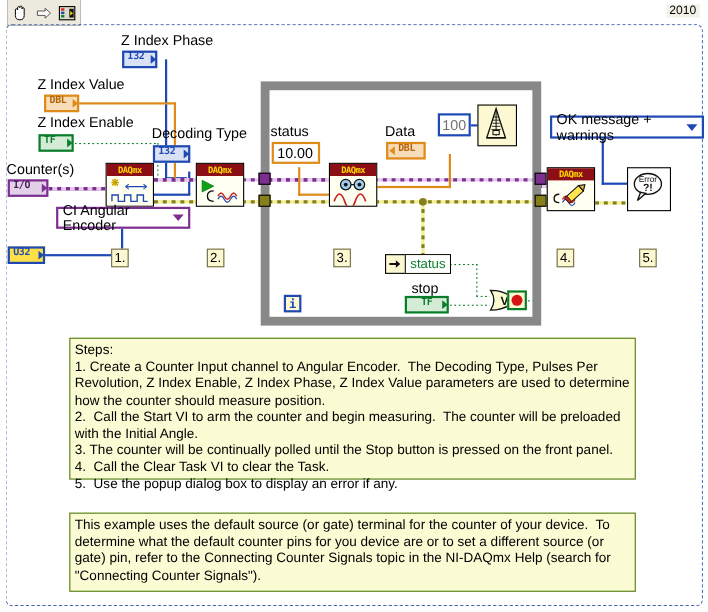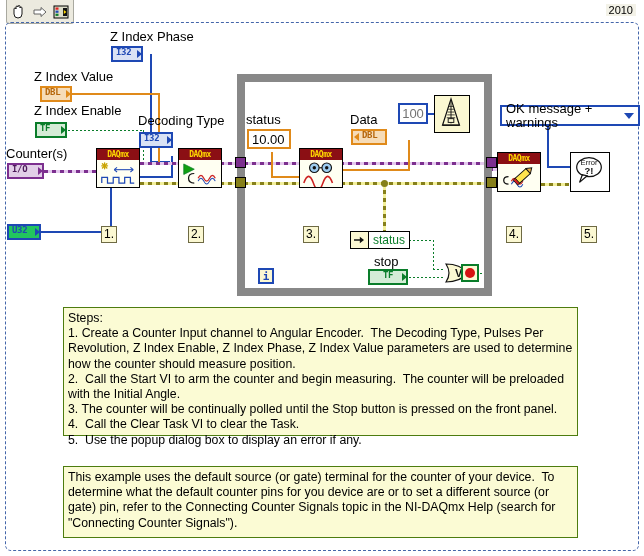--- a/index.html
+++ b/index.html
@@ -380,21 +380,21 @@
     <span>I32</span>
     <span class="tip" style="border-left:5px solid #1e48b4;"></span>
   </div>
 
   <div class="lbl abs" style="left:6px; top:147px;">Counter(s)</div>
   <div class="term abs" style="left:7px; top:163px; width:37px; background:#e2cfe8; border:2px solid #7c2f8f; color:#4b1a58;">
     <span>I/O</span>
     <span class="tip" style="border-left:5px solid #7c2f8f;"></span>
   </div>
 
-  <div class="term abs" style="left:7px; top:224px; width:34px; background:#22c55e; border:2px solid #1e48b4; color:#1e48b4;">
+  <div class="term abs" style="left:7px; top:224px; width:34px; background:#fde047; border:2px solid #1e48b4; color:#1e48b4;">
     <span>U32</span>
     <span class="tip" style="border-left:5px solid #1e48b4;"></span>
   </div>
 
   <div class="daq abs" style="left:96px; top:148px;">
     <div class="hdr">DAQmx</div>
     <div class="body">
       <svg viewBox="0 0 44 28" width="42" height="27" style="display:block;">
         <g stroke="#c9a400" stroke-width="1.4" stroke-linecap="round">
           <line x1="8" y1="3" x2="8" y2="9"></line>
@@ -471,20 +471,24 @@
         <line x1="14" y1="14" x2="20" y2="14"></line>
         <line x1="13.5" y1="17" x2="20.5" y2="17"></line>
         <line x1="13" y1="20" x2="21" y2="20"></line>
         <line x1="12.5" y1="23" x2="21.5" y2="23"></line>
       </g>
       <rect x="14" y="24" width="6" height="4" fill="#fbf8d2" stroke="#111" stroke-width="1"></rect>
       <line x1="8" y1="31" x2="26" y2="31" stroke="#111" stroke-width="1.3"></line>
     </svg>
   </div>
 
+  <div class="ring abs" style="left:51px; top:188px; width:122px; height:20px; border:2px solid #7c2f8f;">
+    <span>CI Angular Encoder</span>
+    <span class="arrow" style="border-top:6px solid #7c2f8f;"></span>
+  </div>
 
 
   <div class="ring abs" style="left:500px; top:105px; width:140px; height:21px; border:2px solid #1e48b4;">
     <span>OK message + warnings</span>
     <span class="arrow" style="border-top:6px solid #1e48b4;"></span>
   </div>
 
   <div class="lbl abs" style="left:246px; top:113px;">status</div>
   <div class="konst abs" style="left:247px; top:129px; width:44px; height:20px; border:2px solid #e08a1a; color:#000;">
     <span>10.00</span>

